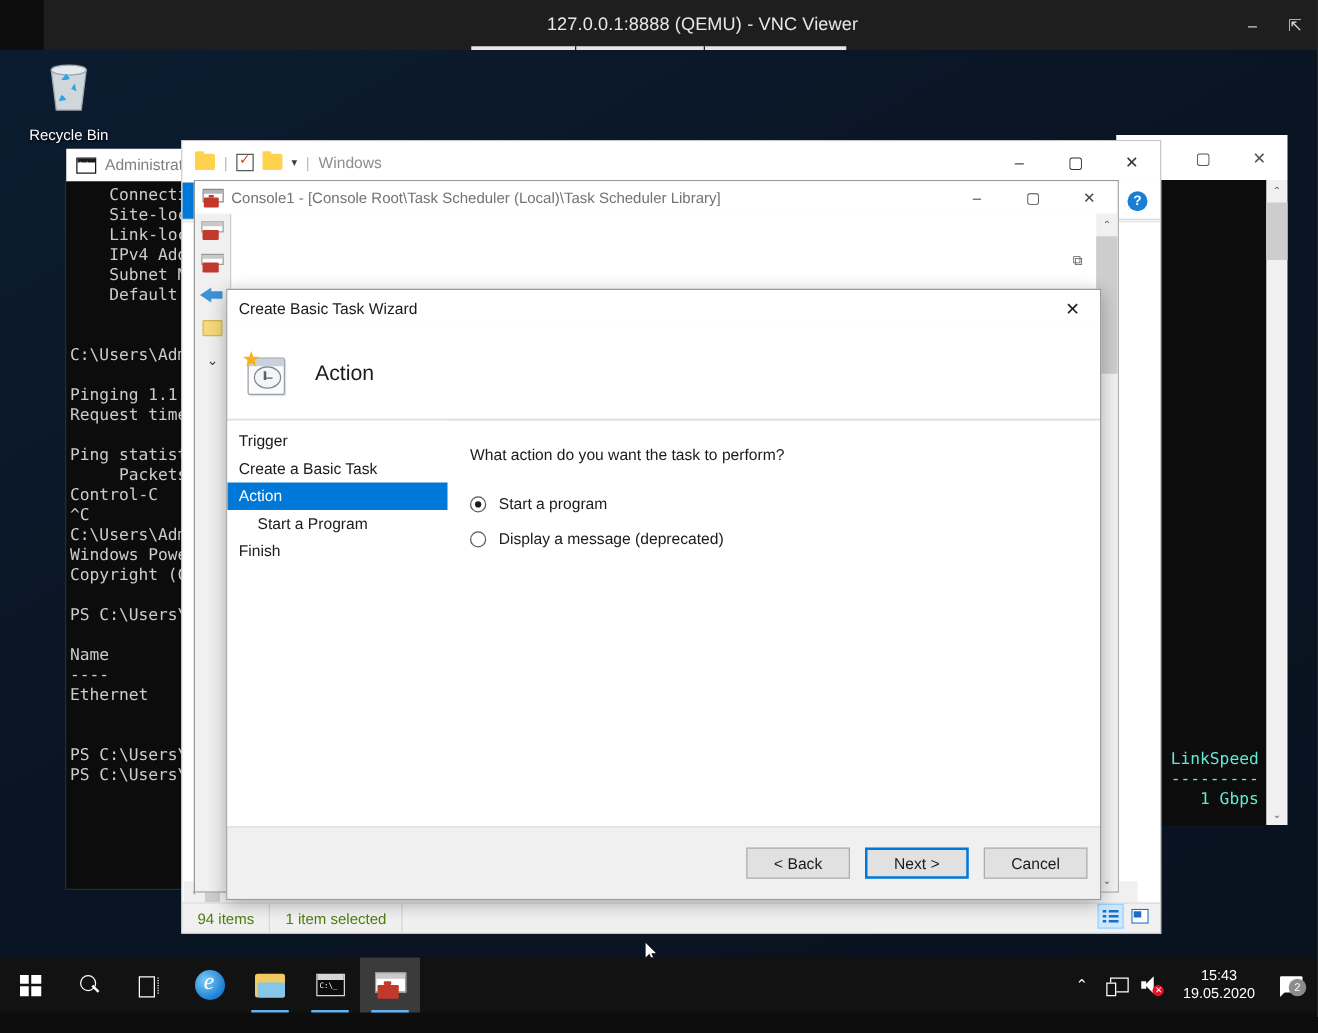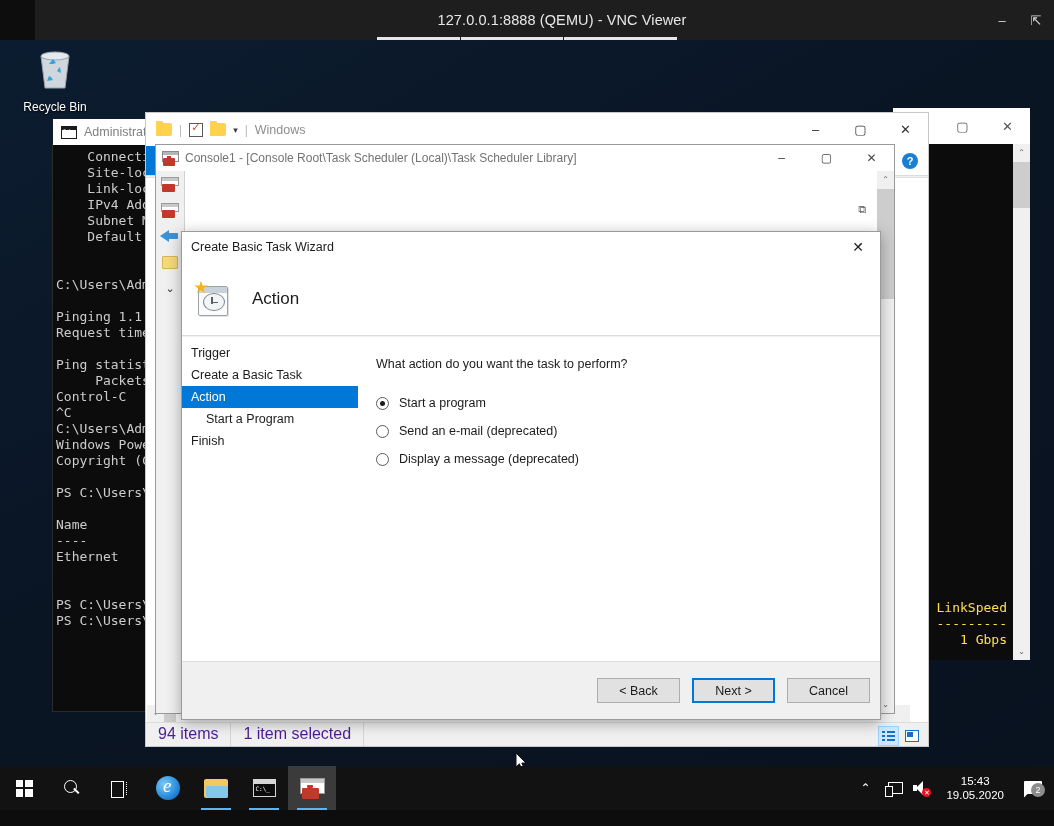--- a/index.html
+++ b/index.html
@@ -53,21 +53,21 @@
     color: #ccc; font-family: "DejaVu Sans Mono", monospace; font-size: 13px;
     line-height: 16px; padding: 4px 0 0 3px; white-space: pre;
   }
 
   
   .pswin { position: absolute; left: 893px; top: 104px; width: 137px; height: 516px; background: #0c0c0c; }
   .pswin .tb { position: absolute; left: 0; top: -36px; width: 137px; height: 36px; background: #fff; display: flex; align-items: center; justify-content: flex-end; }
   .pswin .tbb { width: 45px; height: 36px; display: flex; align-items: center; justify-content: center; color: #555; font-size: 13px; }
   .pstext {
     position: absolute; left: 0; bottom: 12px; width: 120px;
-    color: #fde047; font-family: "DejaVu Sans Mono", monospace; font-size: 13px;
+    color: #5eead4; font-family: "DejaVu Sans Mono", monospace; font-size: 13px;
     line-height: 16px; text-align: right; padding-right: 6px; white-space: pre;
   }
   .vscroll { position: absolute; right: 0; top: 0; bottom: 0; width: 17px; background: #f0f0f0; }
   .vscroll .ar { height: 17px; display: flex; align-items: center; justify-content: center; font-size: 8px; color: #606060; }
   .vscroll .ar.bot { position: absolute; bottom: 0; left: 0; right: 0; }
   .vscroll .th { position: absolute; left: 0; right: 0; background: #cdcdcd; }
 
   
   .explorer {
     position: absolute; left: 145px; top: 72px; width: 784px; height: 635px;
@@ -87,21 +87,21 @@
   .rb-file { background: #0078d7; color: #fff; font-size: 12.5px; display: flex; align-items: center; padding: 0 18px; }
   .rb-tab { color: #1b1b1b; font-size: 12.5px; display: flex; align-items: center; padding: 0 13px; }
   .rb-right { margin-left: auto; display: flex; align-items: center; gap: 10px; padding-right: 10px; }
   .help-ico { width: 16px; height: 16px; border-radius: 50%; background: #1a7fd4; color: #fff; font-size: 11px; font-weight: bold; text-align: center; line-height: 16px; }
   .ex-body { position: absolute; left: 0; top: 64px; right: 0; bottom: 24px; background: #fff; border-top: 1px solid #e3e3e3; }
   .ex-hscroll { position: absolute; left: 1px; right: 18px; bottom: 0; height: 17px; background: #f0f0f0; }
   .ex-hscroll .lar { width: 17px; height: 17px; text-align: center; font-size: 8px; color: #606060; line-height: 17px; }
   .ex-hscroll .hth { position: absolute; left: 17px; top: 0; width: 12px; height: 17px; background: #cdcdcd; }
   .ex-status {
     position: absolute; left: 0; right: 0; bottom: 0; height: 24px; background: #f0f0f0;
-    border-top: 1px solid #dcdcdc; display: flex; align-items: flex-end; font-size: 16px; color: #4c1d95;
+    border-top: 1px solid #dcdcdc; display: flex; align-items: flex-start; font-size: 12px; color: #4d7c0f;
   }
   .ex-status .c { padding: 0 12px; height: 24px; display: flex; align-items: center; }
   .ex-status .c + .c { border-left: 1px solid #d6d6d6; }
   .ex-status .spacer { flex: 1; border-left: 1px solid #d6d6d6; height: 24px; }
   .view-btns { display: flex; gap: 2px; padding-right: 6px; }
   .vb { width: 21px; height: 20px; display: flex; align-items: center; justify-content: center; }
   .vb.sel { background: #cce8ff; border: 1px solid #99d1ff; }
 
   
   .mmc {
@@ -422,24 +422,20 @@
           <div>Finish</div>
         </div>
         <div class="wz-pane">
           <div class="wz-q">What action do you want the task to perform?</div>
           <label class="wz-opt">
             <span class="radio on"></span>
             <span>Start a program</span>
           </label>
           <label class="wz-opt">
             <span class="radio"></span>
-            <span>Send an e-mail (deprecated)</span>
-          </label>
-          <label class="wz-opt">
-            <span class="radio"></span>
             <span>Display a message (deprecated)</span>
           </label>
         </div>
       </div>
       <div class="wz-foot">
         <div class="wz-btn">&lt; Back</div>
         <div class="wz-btn focus">Next &gt;</div>
         <div class="wz-btn">Cancel</div>
       </div>
     </div>

